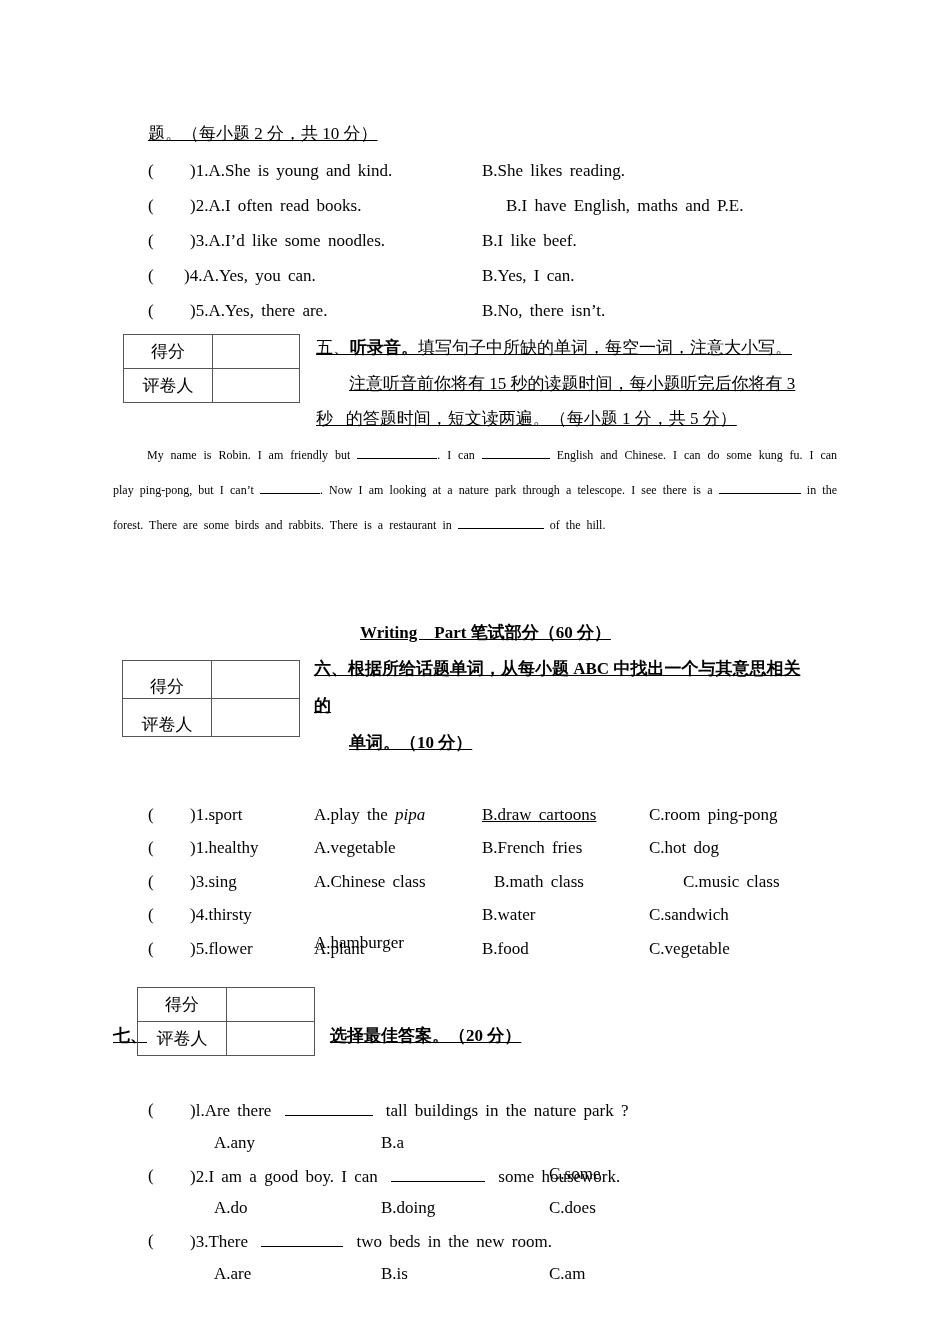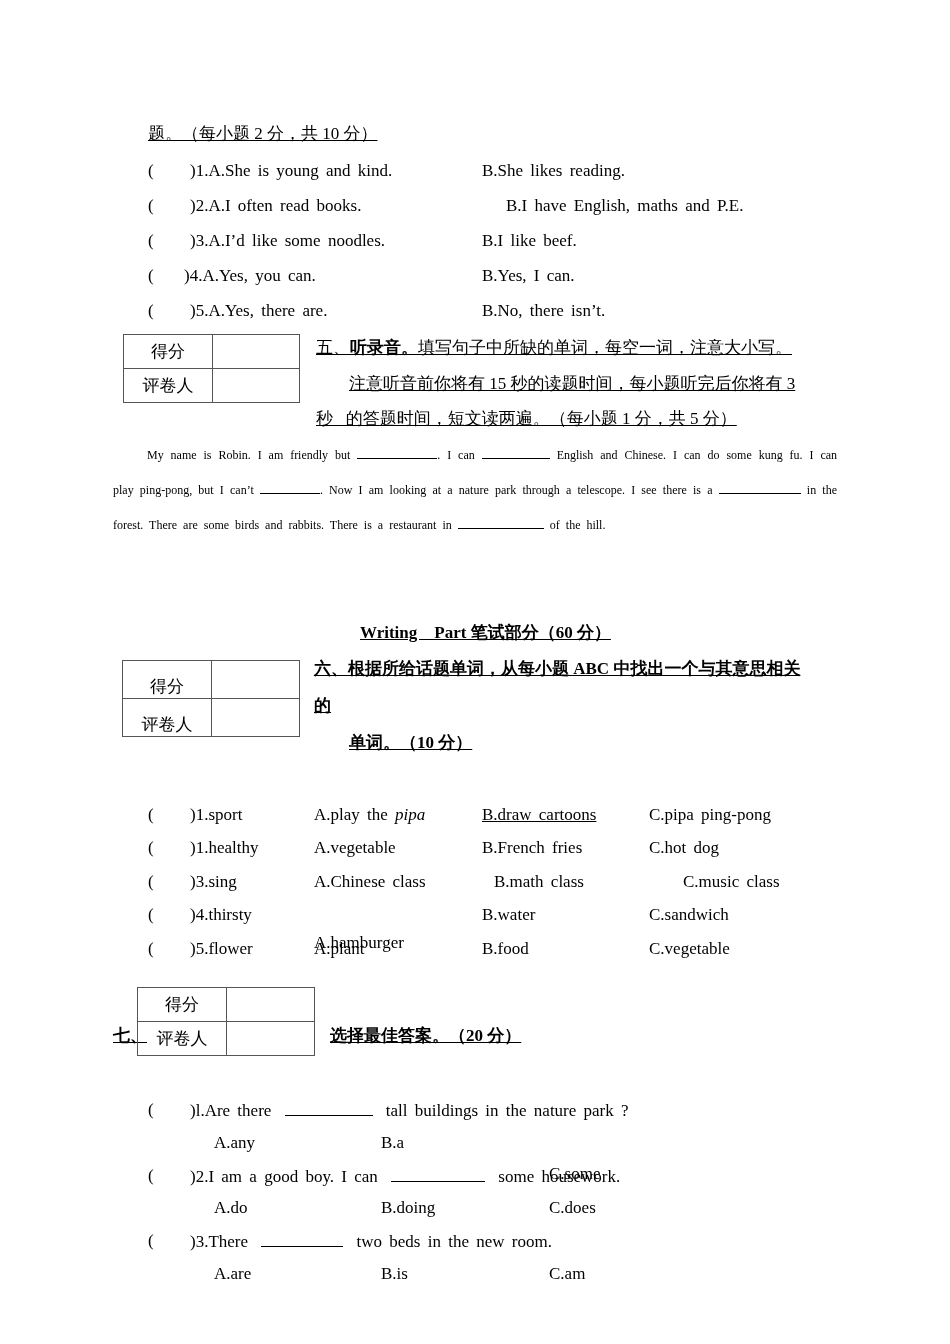--- a/index.html
+++ b/index.html
@@ -113,21 +113,21 @@
 
 <div class="abs bold" style="left:314px;top:660px;">六、根据所给话题单词，从每小题 ABC 中找出一个与其意思相关</div>
 <div class="abs bold" style="left:314px;top:697px;">的</div>
 <div class="abs bold" style="left:349px;top:734px;text-align:right;">单词。（10 分）</div>
 
 <div>
   <div class="row" style="left:148px;top:806px;">(</div>
   <div class="row" style="left:190px;top:806px;">)1.sport</div>
   <div class="row ws" style="left:314px;top:806px;"><span>A.play  the </span><i>pipa</i></div>
   <div class="row ws" style="left:482px;top:806px;text-decoration:underline;">B.draw  cartoons</div>
-  <div class="row ws" style="left:649px;top:806px;">C.pipa  ping-pong</div>
+  <div class="row ws" style="left:649px;top:806px;">C.room  ping-pong</div>
 
   <div class="row" style="left:148px;top:839px;">(</div>
   <div class="row" style="left:190px;top:839px;">)1.healthy</div>
   <div class="row ws" style="left:314px;top:839px;">A.vegetable</div>
   <div class="row ws" style="left:482px;top:839px;">B.French  fries</div>
   <div class="row ws" style="left:649px;top:839px;">C.hot  dog</div>
 
   <div class="row" style="left:148px;top:873px;">(</div>
   <div class="row" style="left:190px;top:873px;">)3.sing</div>
   <div class="row ws" style="left:314px;top:873px;">A.Chinese  class</div>

